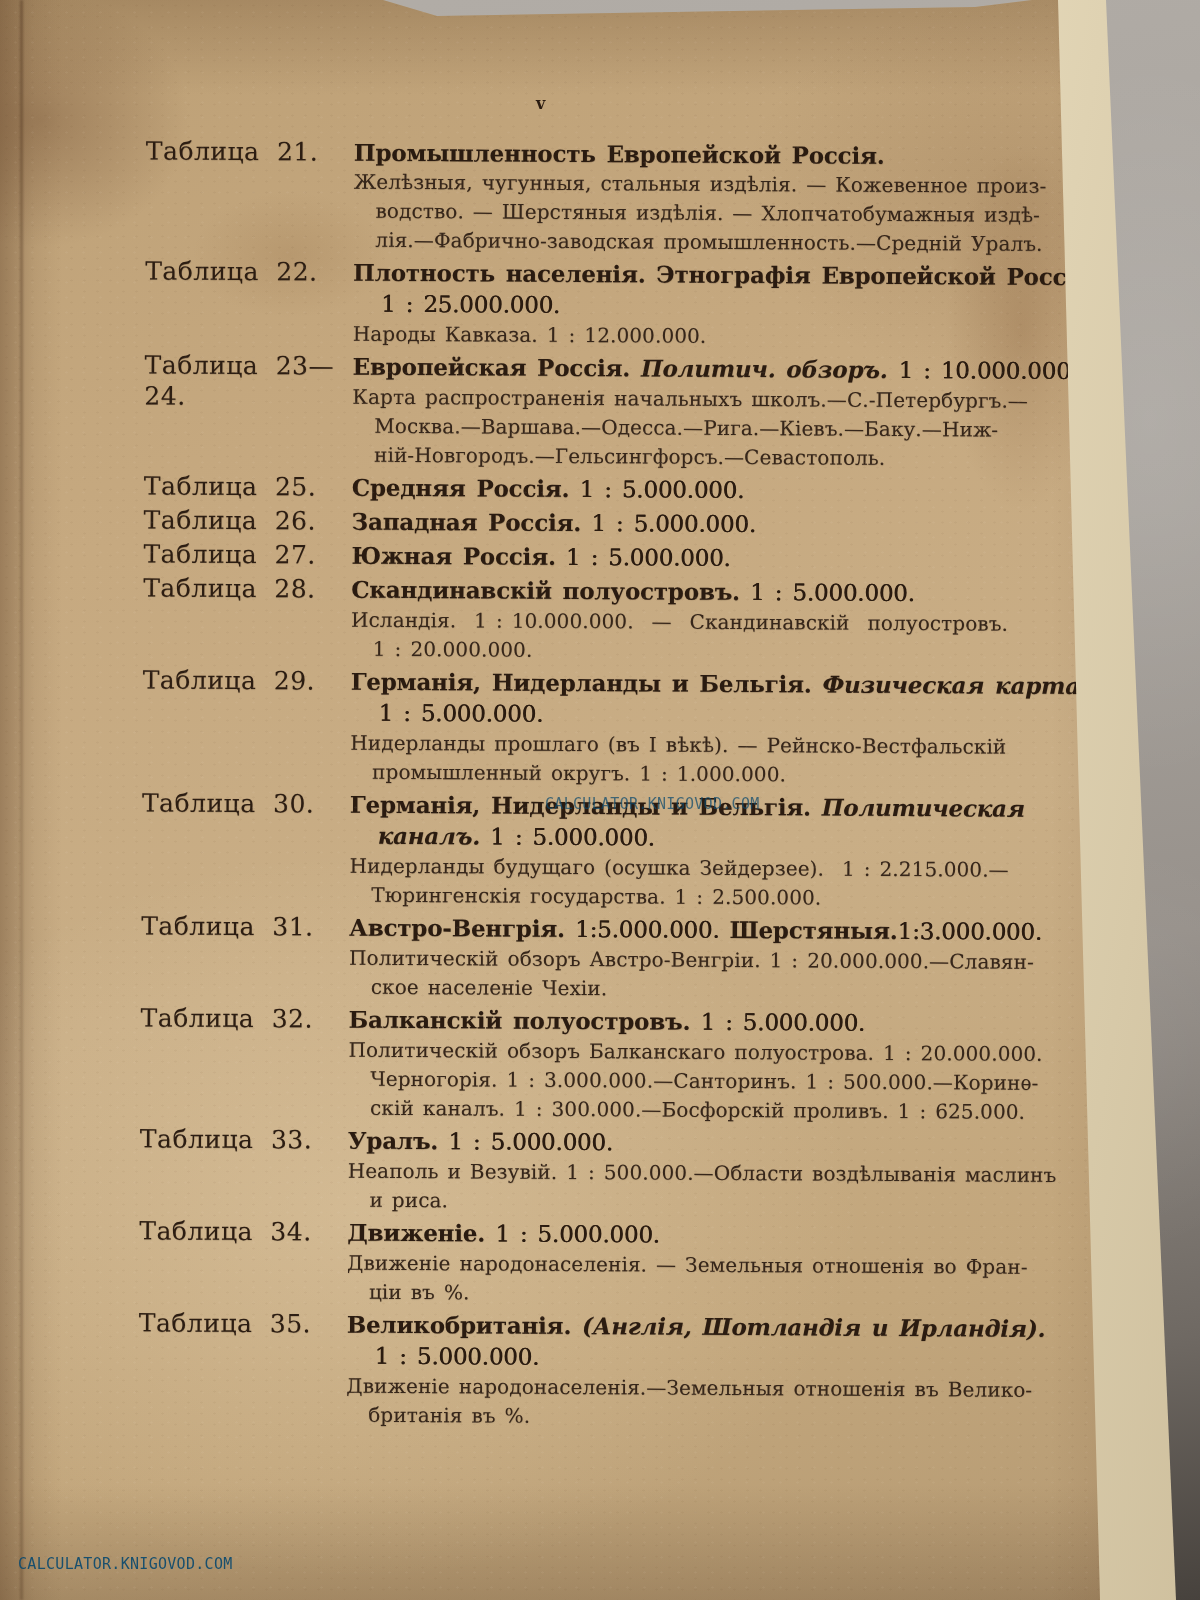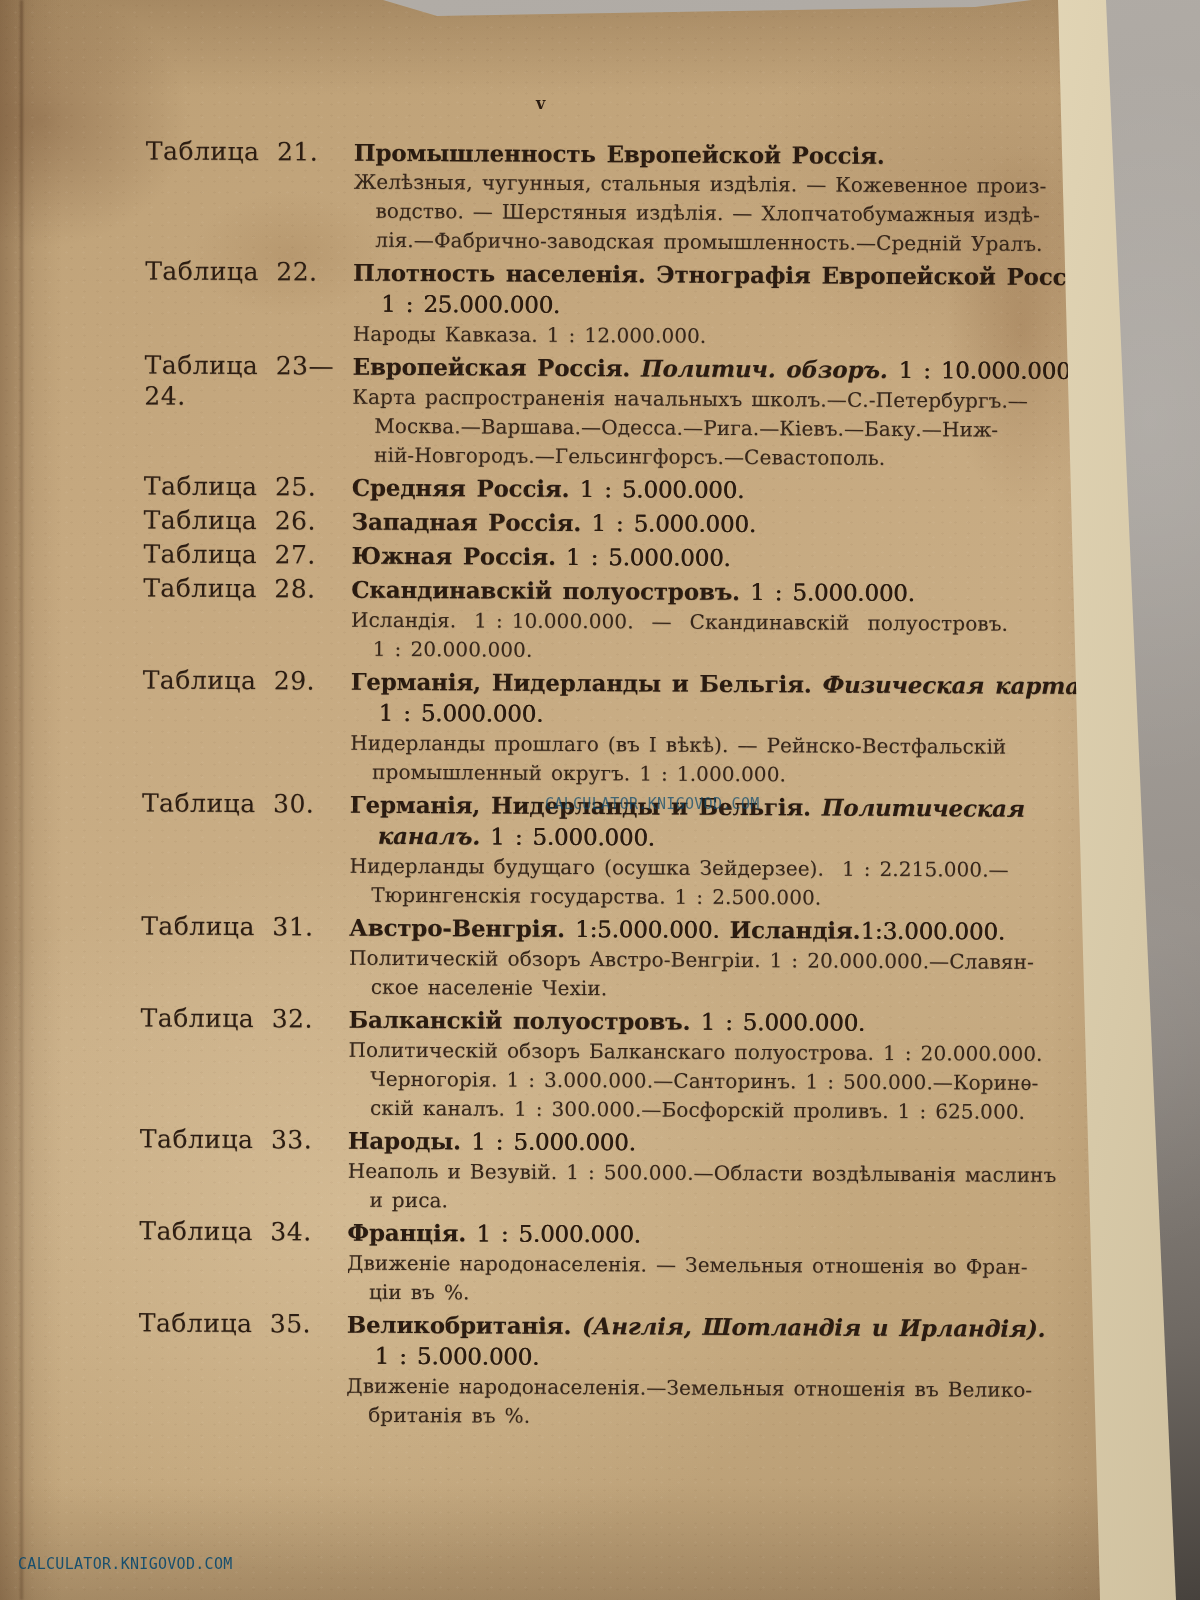--- a/index.html
+++ b/index.html
@@ -183,21 +183,21 @@
             <div class="note-line">Нидерланды будущаго (осушка Зейдерзее).  1 : 2.215.000.—</div>
             <div class="note-line cont">Тюрингенскія государства. 1 : 2.500.000.</div>
           </div>
     </div>
   </div>
 
   <div class="entry">
     <div class="entry-label">Таблица 31.</div>
     <div class="entry-body">
       <div>
-            <div class="title-line"><span class="seg-b">Австро-Венгрія.</span><span class="seg-n"> 1:5.000.000. </span><span class="seg-b">Исландія.</span><span class="seg-n">1:3.000.000.</span></div>
+            <div class="title-line"><span class="seg-b">Австро-Венгрія.</span><span class="seg-n"> 1:5.000.000. </span><span class="seg-b">Шерстяныя.</span><span class="seg-n">1:3.000.000.</span></div>
           </div>
       <div>
             <div class="note-line">Политическій обзоръ Австро-Венгріи. 1 : 20.000.000.—Славян-</div>
             <div class="note-line cont">ское населеніе Чехіи.</div>
           </div>
     </div>
   </div>
 
   <div class="entry">
     <div class="entry-label">Таблица 32.</div>
@@ -210,34 +210,34 @@
             <div class="note-line cont">Черногорія. 1 : 3.000.000.—Санторинъ. 1 : 500.000.—Коринѳ-</div>
             <div class="note-line cont">скій каналъ. 1 : 300.000.—Босфорскій проливъ. 1 : 625.000.</div>
           </div>
     </div>
   </div>
 
   <div class="entry">
     <div class="entry-label">Таблица 33.</div>
     <div class="entry-body">
       <div>
-            <div class="title-line"><span class="seg-b">Народы.</span><span class="seg-n"> 1 : 5.000.000.</span></div>
+            <div class="title-line"><span class="seg-b">Уралъ.</span><span class="seg-n"> 1 : 5.000.000.</span></div>
           </div>
       <div>
             <div class="note-line">Неаполь и Везувій. 1 : 500.000.—Области воздѣлыванія маслинъ</div>
             <div class="note-line cont">и риса.</div>
           </div>
     </div>
   </div>
 
   <div class="entry">
     <div class="entry-label">Таблица 34.</div>
     <div class="entry-body">
       <div>
-            <div class="title-line"><span class="seg-b">Франція.</span><span class="seg-n"> 1 : 5.000.000.</span></div>
+            <div class="title-line"><span class="seg-b">Движеніе.</span><span class="seg-n"> 1 : 5.000.000.</span></div>
           </div>
       <div>
             <div class="note-line">Движеніе народонаселенія. — Земельныя отношенія во Фран-</div>
             <div class="note-line cont">ціи въ %.</div>
           </div>
     </div>
   </div>
 
   <div class="entry">
     <div class="entry-label">Таблица 35.</div>

